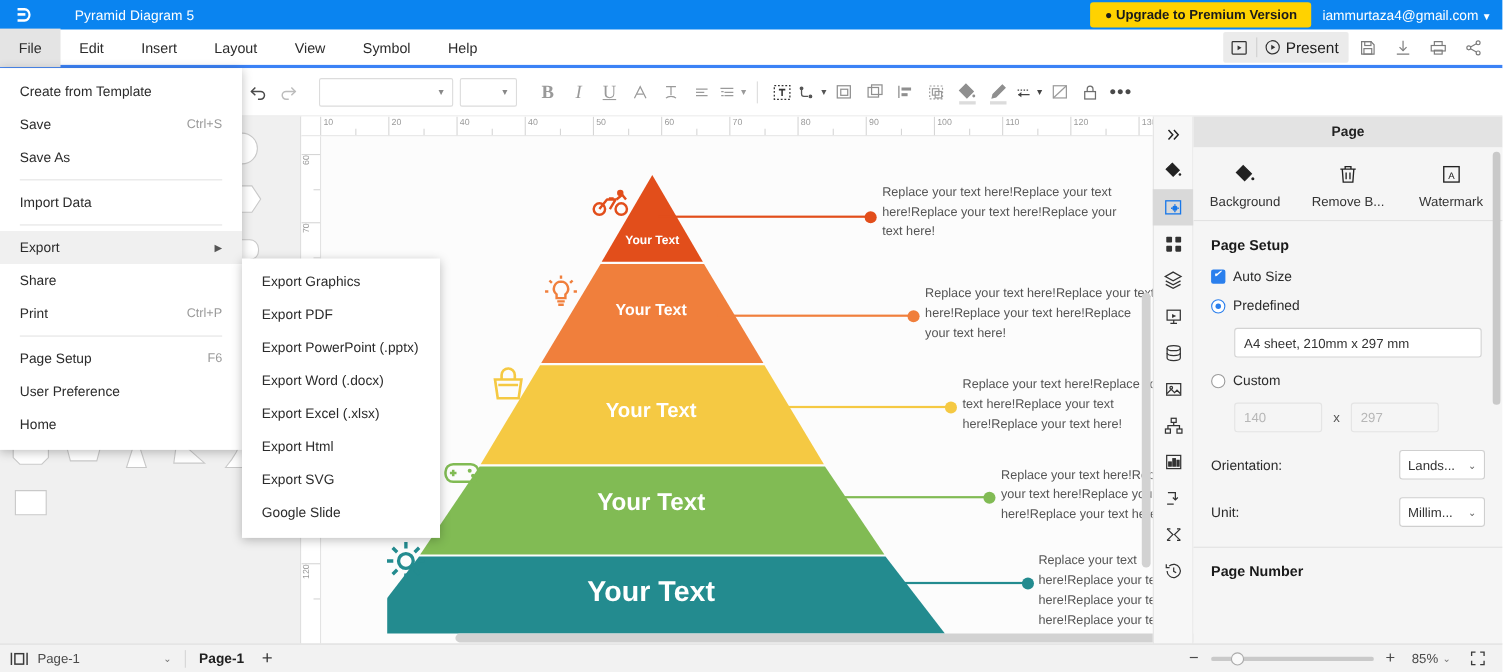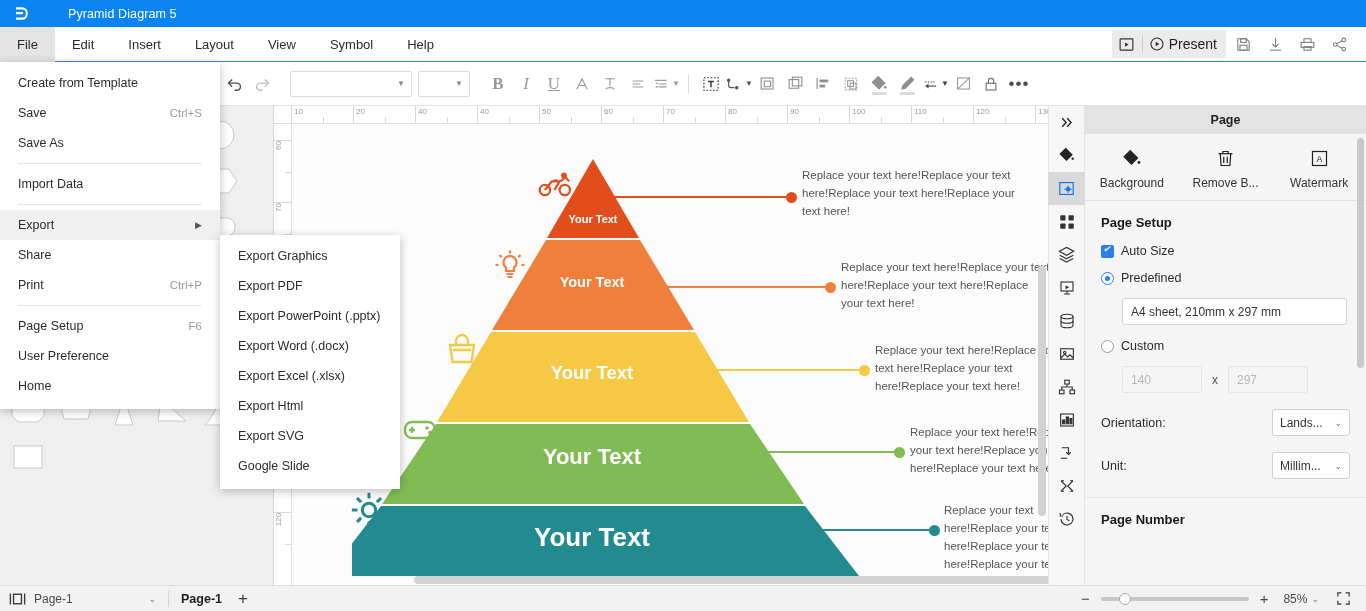--- a/index.html
+++ b/index.html
@@ -29,21 +29,21 @@
     border-radius: 3px; padding: 4px 13px 5px 13px; white-space: nowrap; cursor: pointer;
   }
   .upgrade-btn .dot { font-size: 11px; }
   .acct { color: #fff; font-size: 12.5px; cursor: pointer; }
   .caret-w { color: #fff; font-size: 9px; margin-left: 3px; }
 
   
   .menubar {
     position: absolute; top: 27px; left: 0; width: 1366px; height: 35px;
     background: #fff; display: flex; align-items: center;
-    border-bottom: 1px solid #3b82f6;
+    border-bottom: 3px solid #3b82f6;
   }
   .menu-item {
     font-size: 13px; color: #2b2b2b; padding: 0 17px; height: 35px;
     display: flex; align-items: center; cursor: pointer;
   }
   .menu-item.active { background: #e4e4e4; }
   .menubar-right { margin-left: auto; display: flex; align-items: center; gap: 2px; padding-right: 12px; }
   .mb-icon { width: 30px; height: 28px; display: flex; align-items: center; justify-content: center; cursor: pointer; color: #555; }
   .present-grp { display: flex; align-items: center; background: #ebebeb; border-radius: 2px; height: 28px; }
   .present-grp .sep { width: 1px; height: 18px; background: #cfcfcf; }
@@ -170,20 +170,24 @@
 <div id="app">
 
   <div class="titlebar">
     <div class="logo-mark">
       <svg width="19" height="19" viewBox="0 0 24 24">
           <path d="M5 4 h8 a7 8 0 0 1 0 16 H5 v-3 h8 a4.5 5 0 0 0 0-10 H5z" fill="#fff"></path>
           <rect x="5" y="10" width="9" height="3" fill="#fff"></rect>
         </svg>
     </div>
     <div class="doc-title">Pyramid Diagram 5</div>
+    <div class="tb-right">
+      <div class="upgrade-btn"><span class="dot">●</span> <span>Upgrade to Premium Version</span></div>
+      <div class="acct"><span>iammurtaza4@gmail.com</span><span class="caret-w">▼</span></div>
+    </div>
   </div>
 
   <div class="menubar">
     <div class="menu-item active">File</div>
     <div class="menu-item">Edit</div>
     <div class="menu-item">Insert</div>
     <div class="menu-item">Layout</div>
     <div class="menu-item">View</div>
     <div class="menu-item">Symbol</div>
     <div class="menu-item">Help</div>

